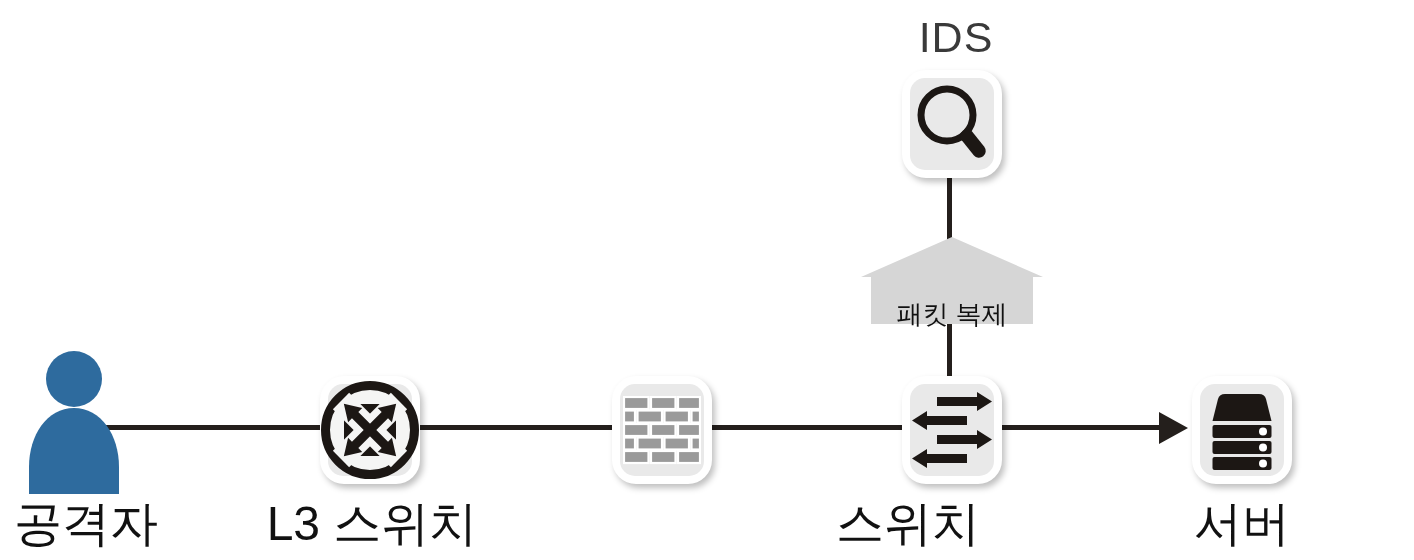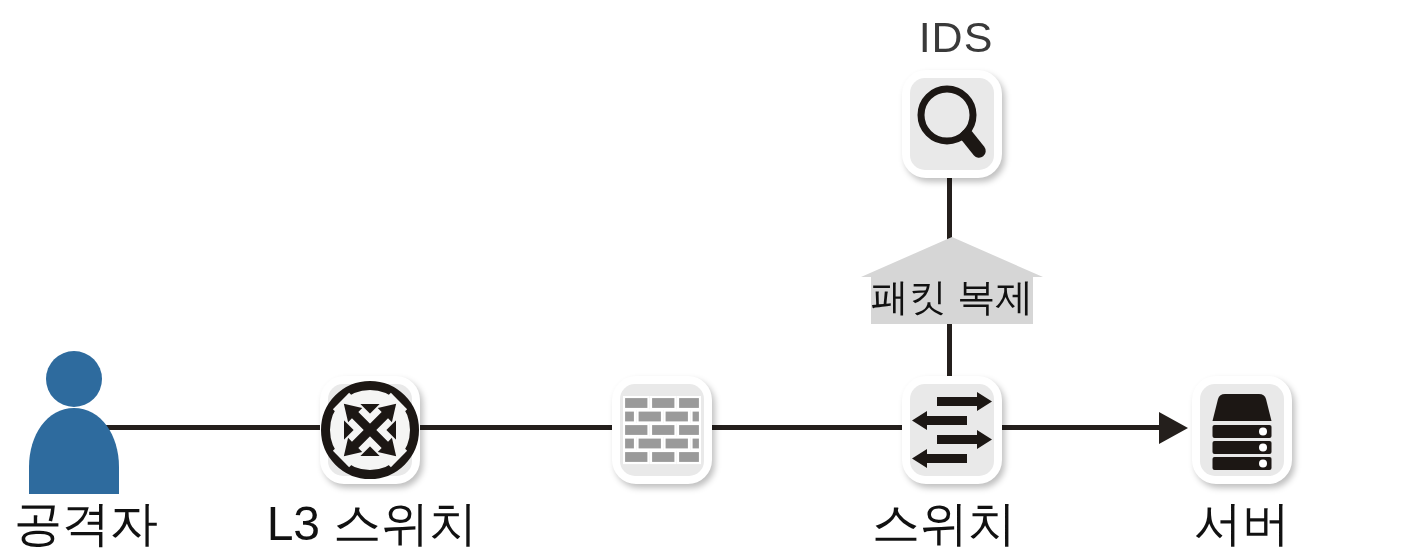--- a/index.html
+++ b/index.html
@@ -57,24 +57,24 @@
   
   .banner{
     position:absolute;z-index:2;
     left:861px;top:237px;width:182px;height:87px;
     background:var(--c-banner);
     -webkit-clip-path:polygon(50% 0,100% 46%,94.5% 46%,94.5% 100%,5.5% 100%,5.5% 46%,0 46%);
     clip-path:polygon(50% 0,100% 46%,94.5% 46%,94.5% 100%,5.5% 100%,5.5% 46%,0 46%);
   }
   .banner-label{
     position:absolute;z-index:3;
-    left:952px;top:277px;
+    left:952px;top:294px;
     transform:translateX(-50%);
     color:var(--c-label);
-    font-size:38px;line-height:40px;
+    font-size:26px;line-height:40px;
     white-space:nowrap;
   }
 
   
   .ink-fill{fill:var(--c-ink);}
   .ink-stroke{stroke:var(--c-ink);fill:none;}
   .pale-fill{fill:#f5f5f4;}
   .pale-stroke{stroke:#f5f5f4;fill:none;}
   .brick{fill:var(--c-brick);stroke:#ffffff;stroke-width:2.2;}
   .blue-fill{fill:var(--c-attacker);}
@@ -137,21 +137,21 @@
 
   <div class="icon-box" style="left:902px;top:376px;">
     <div class="inner"></div>
     <svg style="left:10px;top:15px;" width="80" height="78" viewBox="0 0 80 78">
       <path class="ink-fill" d="M25,6  H65 V1    L80,10.5 L65,20   V15   H25 Z"></path>
       <path class="ink-fill" d="M55,25 H15 V20   L0,29.5  L15,39   V34   H55 Z"></path>
       <path class="ink-fill" d="M25,44 H65 V39   L80,48.5 L65,58   V53   H25 Z"></path>
       <path class="ink-fill" d="M55,63 H15 V58   L0,67.5  L15,77   V72   H55 Z"></path>
     </svg>
   </div>
-  <div class="node-label" style="left:944px;top:502px;">스위치</div>
+  <div class="node-label" style="left:908px;top:502px;">스위치</div>
 
   <div class="icon-box" style="left:1192px;top:376px;">
     <div class="inner"></div>
     <svg style="left:11px;top:14px;" width="78" height="80" viewBox="0 0 78 80">
       <path class="ink-fill" d="M9.5,31 L15,9 Q16.5,4 22,4 H56 Q61.5,4 63,9 L68.5,31 Z"></path>
       <rect class="ink-fill" x="9.5" y="35" width="59" height="13" rx="2"></rect>
       <rect class="ink-fill" x="9.5" y="51" width="59" height="13" rx="2"></rect>
       <rect class="ink-fill" x="9.5" y="67" width="59" height="13" rx="2"></rect>
       <circle class="white-fill" cx="60" cy="41.5" r="4"></circle>
       <circle class="white-fill" cx="60" cy="57.5" r="4"></circle>

